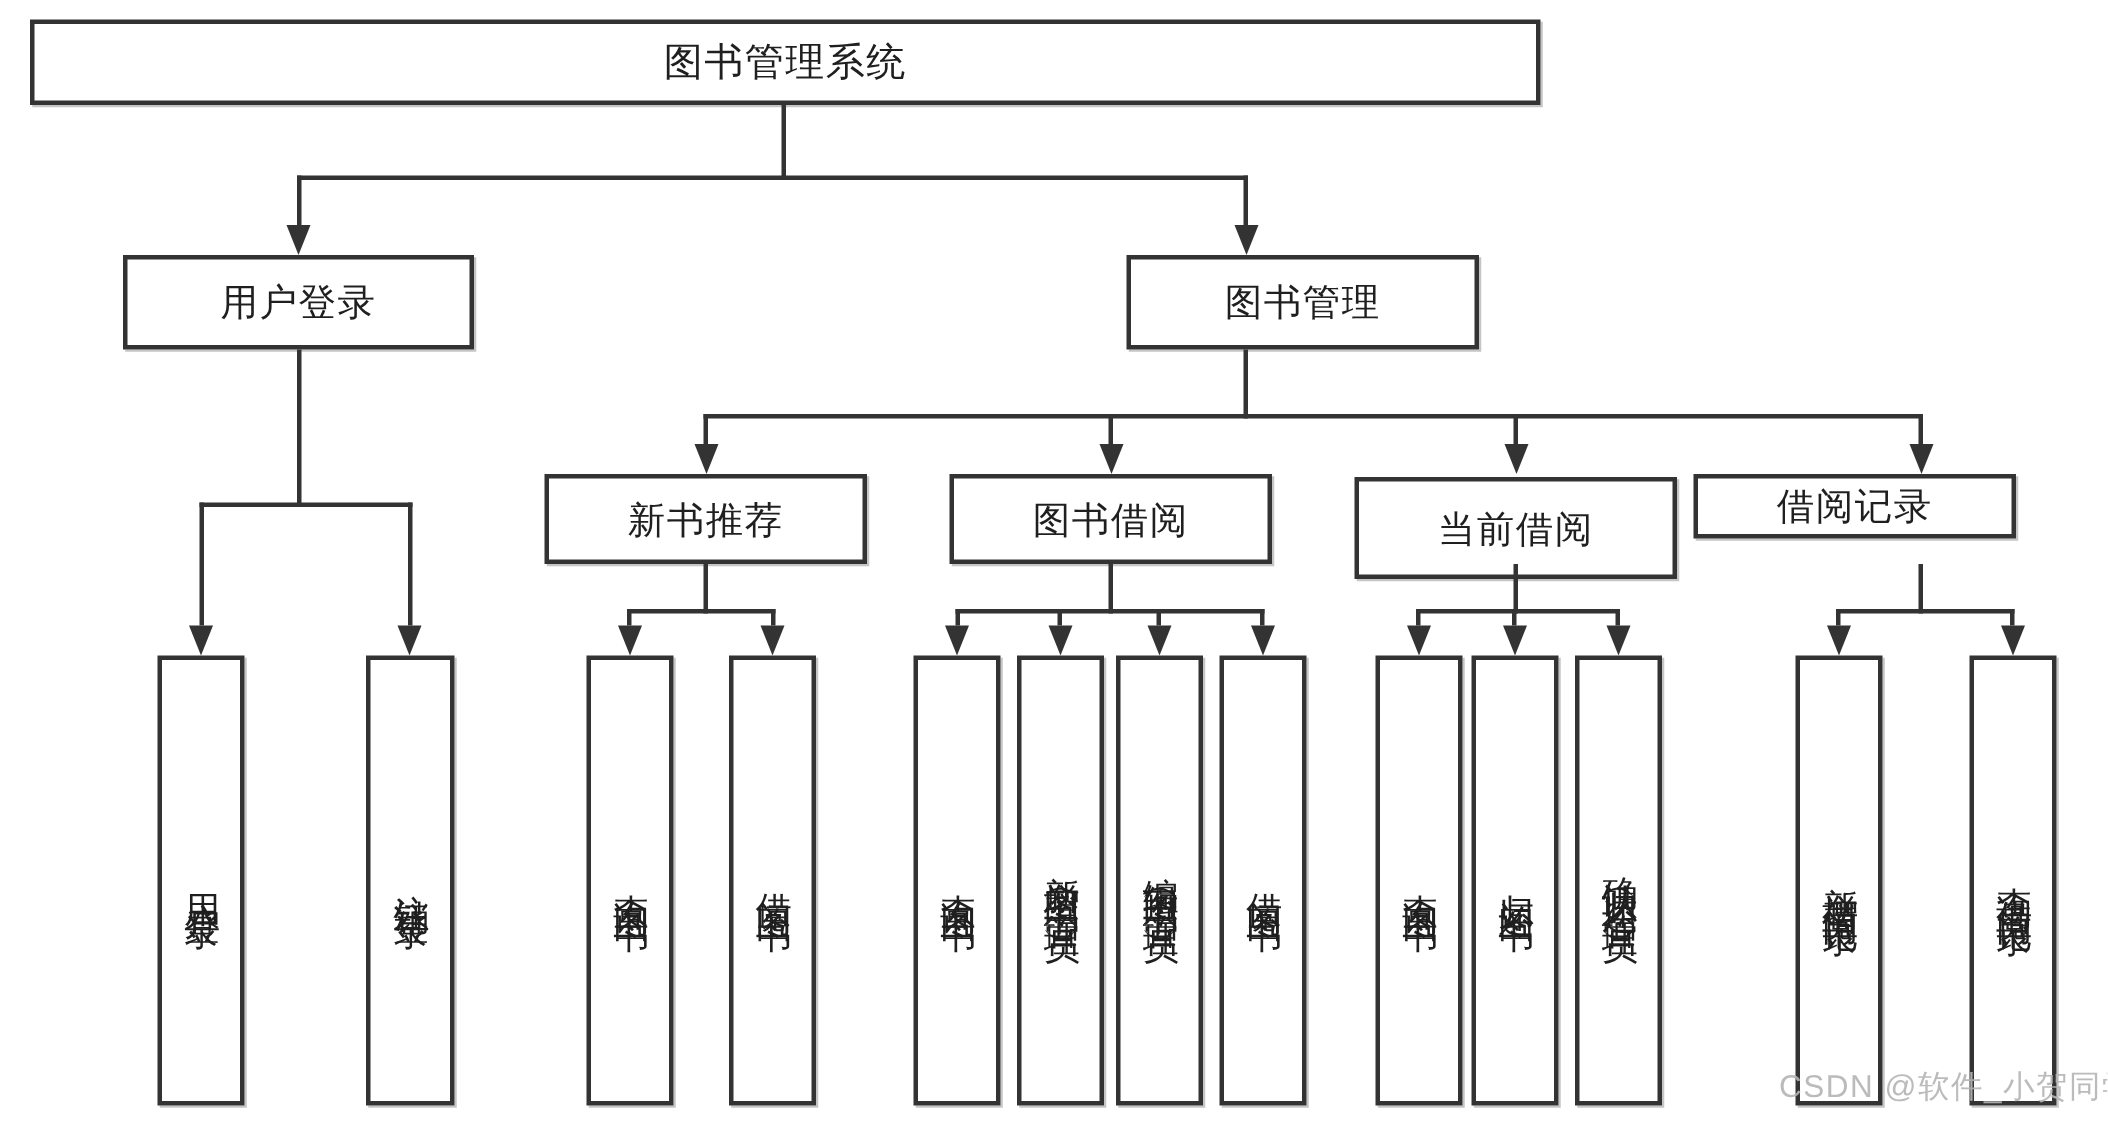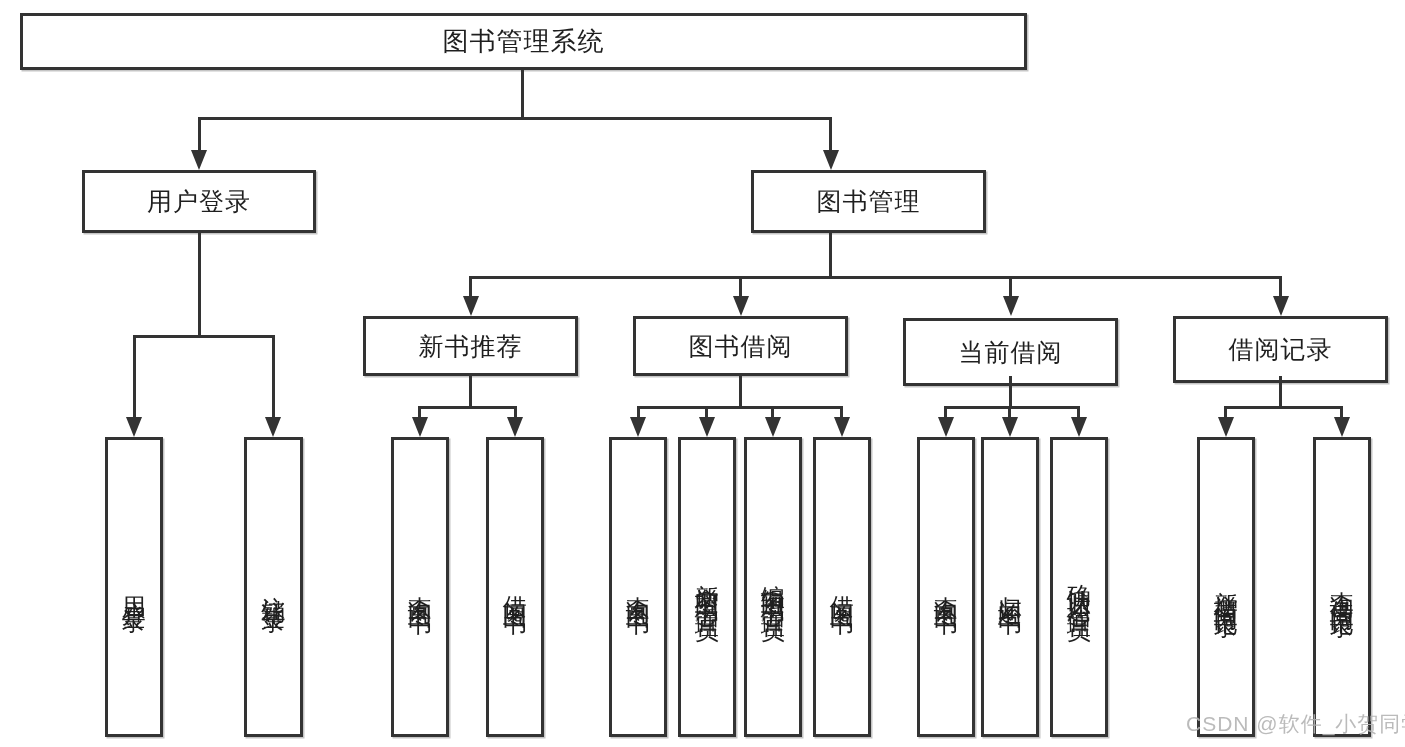--- a/index.html
+++ b/index.html
@@ -56,21 +56,21 @@
 
   <div class="box" style="left:633px;top:316px;width:215px;height:60px">
     <span class="hlabel">图书借阅</span>
   </div>
   <div class="box" style="left:363px;top:316px;width:215px;height:60px">
     <span class="hlabel">新书推荐</span>
   </div>
   <div class="box" style="left:903px;top:318px;width:215px;height:68px">
     <span class="hlabel">当前借阅</span>
   </div>
-  <div class="box" style="left:1173px;top:316px;width:215px;height:67px">
+  <div class="box" style="left:1129px;top:316px;width:215px;height:43px">
     <span class="hlabel">借阅记录</span>
   </div>
 
   <div class="box" style="left:105px;top:437px;width:58px;height:300px">
     <span class="vlabel">用户登录</span>
   </div>
   <div class="box" style="left:244px;top:437px;width:59px;height:300px">
     <span class="vlabel">注销登录</span>
   </div>
 

